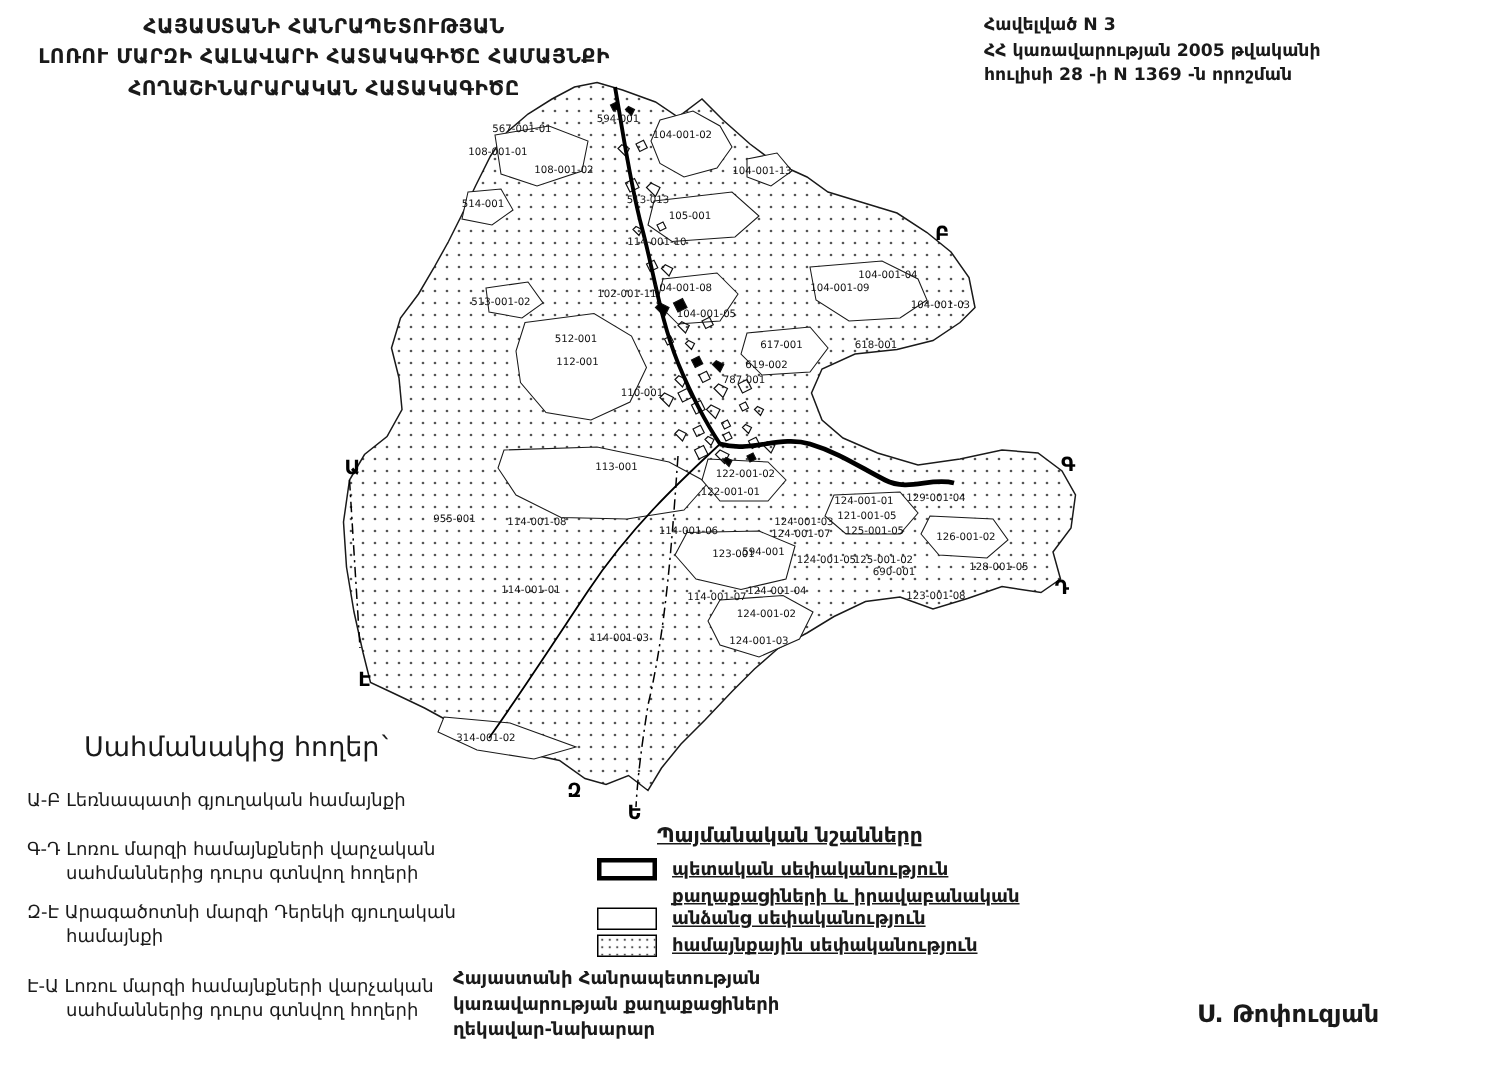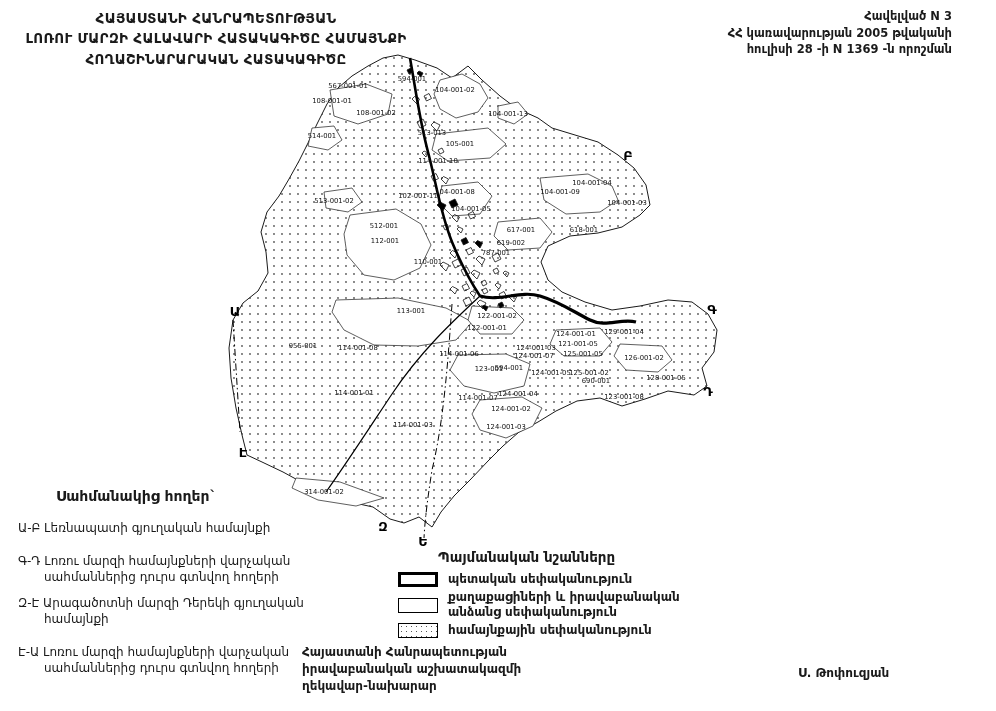--- a/index.html
+++ b/index.html
@@ -8,47 +8,47 @@
     background:#ffffff;color:#1a1a1a;
     font-family:"DejaVu Sans","Liberation Sans",sans-serif;
   }
   .abs{position:absolute;}
   
   .doc-title{
     left:0;top:8px;width:432px;text-align:center;
     font-weight:bold;font-size:13.5px;line-height:1.5;letter-spacing:.3px;
   }
   .annex{
-    left:632px;top:8px;width:320px;text-align:right;
+    left:656px;top:8px;width:320px;text-align:left;
     font-weight:bold;font-size:11.5px;line-height:1.45;
   }
   
   .adjacent{left:18px;top:488px;width:300px;}
-  .adjacent .heading{font-weight:bold;font-size:14px;margin:0 0 10px 38px;}
+  .adjacent .heading{font-weight:normal;font-size:18px;margin:0 0 10px 38px;}
   .adjacent .item{
     font-size:12px;line-height:1.38;margin:16px 0 1px 0;
     padding-left:26px;text-indent:-26px;font-weight:400;
   }
   .adjacent .gap{margin-top:9px;}
   
-  .signs{left:398px;top:549px;width:330px;}
+  .signs{left:398px;top:549px;width:330px;text-decoration:underline;}
   .signs .heading{font-weight:bold;font-size:13.5px;margin-left:40px;margin-bottom:7px;}
-  .sign-row{display:flex;align-items:center;margin-bottom:3px;}
+  .sign-row{display:flex;align-items:flex-end;margin-bottom:3px;}
   .swatch{width:40px;height:15px;flex:0 0 40px;margin-right:10px;background:#fff;box-sizing:border-box;}
   .swatch.thick{border:3px solid #000;}
   .swatch.dotted{
     border:1px solid #000;
     background-image:radial-gradient(#555 0.8px, transparent 1px);
     background-size:5px 5px;
   }
   .swatch.thin{border:1px solid #000;}
   .sign-label{font-size:12px;font-weight:bold;line-height:1.25;max-width:250px;}
   
   .footer{left:302px;top:644px;font-weight:bold;font-size:12px;line-height:1.4;}
-  .signature{left:798px;top:666px;font-weight:bold;font-size:12px;}
+  .signature{left:798px;top:666px;font-weight:bold;font-size:16px;}
   
   svg.map{left:0;top:0;}
   .parcel-label{
     font-family:"DejaVu Sans","Liberation Sans",sans-serif;
     font-size:6.8px;fill:#111;
   }
   .boundary-letter{
     font-family:"DejaVu Sans","Liberation Sans",sans-serif;
     font-size:13px;font-weight:bold;fill:#000;
   }
@@ -218,17 +218,17 @@
     <div class="sign-label">քաղաքացիների և իրավաբանական անձանց սեփականություն</div>
   </div>
   <div class="sign-row">
     <div class="swatch dotted"></div>
     <div class="sign-label">համայնքային սեփականություն</div>
   </div>
 </div>
 
 <div class="abs footer">
   <div>Հայաստանի Հանրապետության</div>
-  <div>իրավաբանական աշխատակազմի</div>
+  <div>կառավարության քաղաքացիների</div>
   <div>ղեկավար-նախարար</div>
 </div>
 
 <div class="abs signature">Ս. Թոփուզյան</div>
 
 </body></html>

